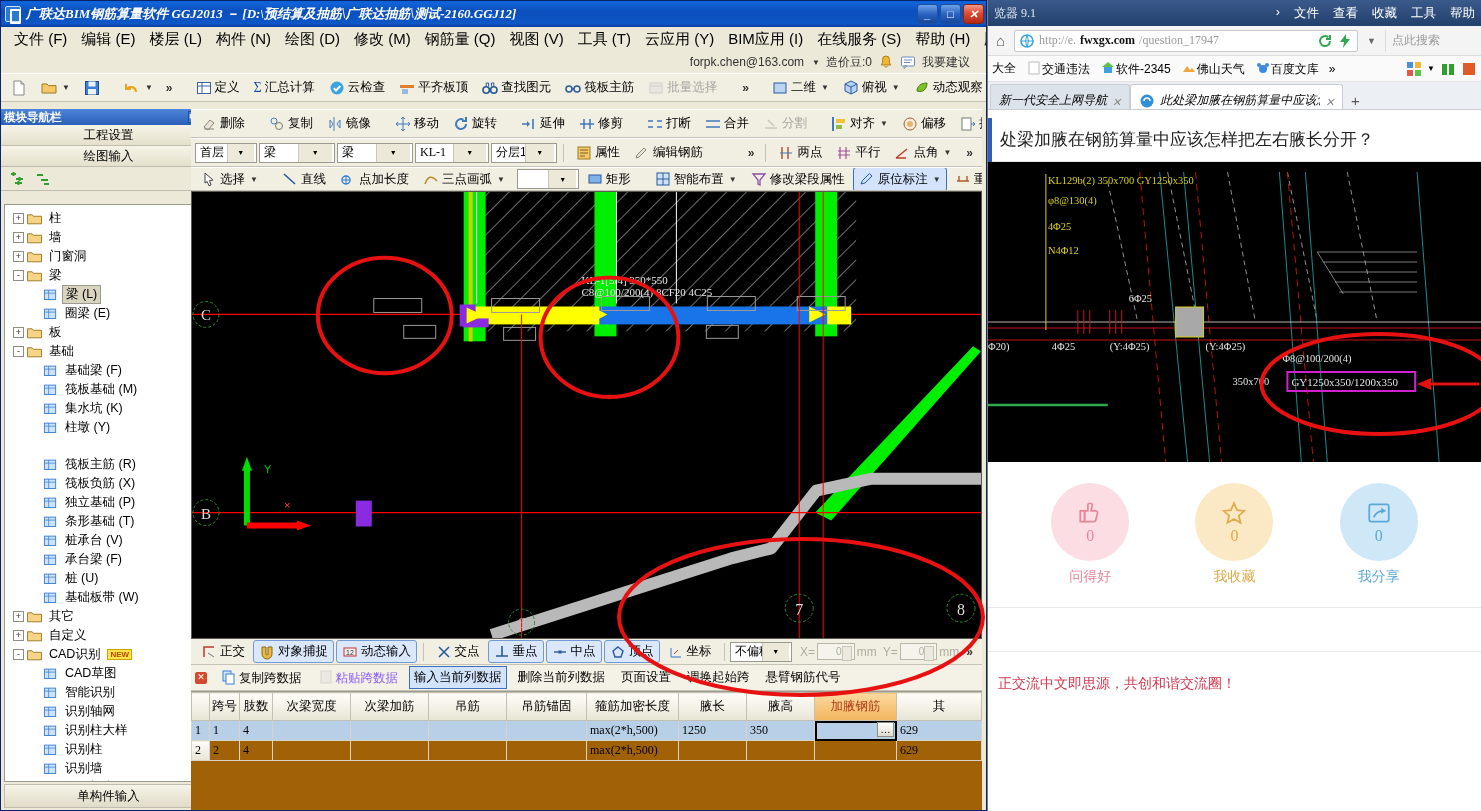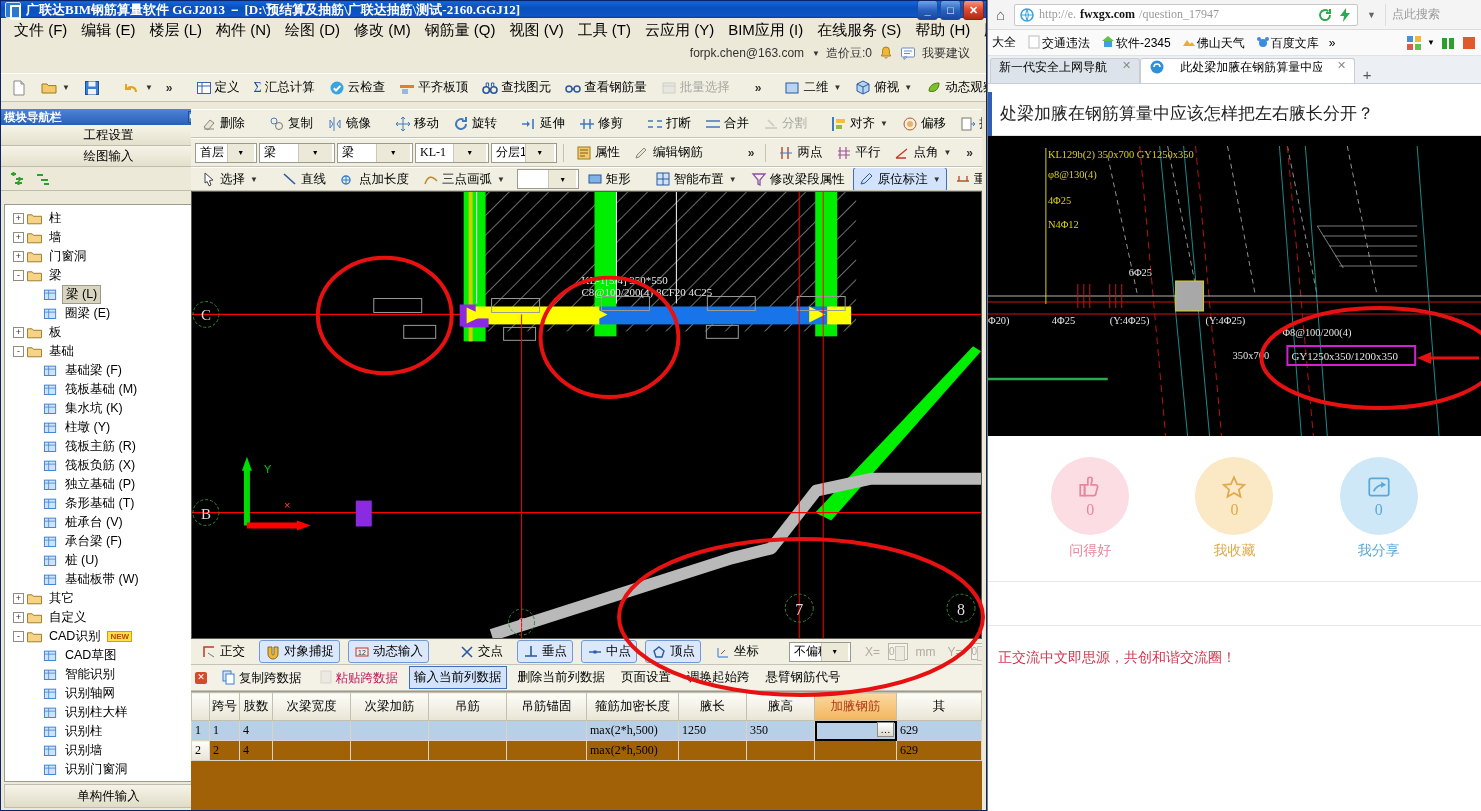--- a/index.html
+++ b/index.html
@@ -10,23 +10,23 @@
     background: #d4d0c8;
     color: #000;
   }
   #root { position:relative; width:1481px; height:811px; }
 
   
   #ggj { position:absolute; left:0; top:0; width:987px; height:811px;
          background:#ece9d8; border:1px solid #0a246a; overflow:hidden; }
 
   .titlebar {
-    height:17px;
+    height:26px;
     background: linear-gradient(to bottom,#0a5fd4 0%, #1263d8 8%, #0a4fbb 40%, #0e57c8 88%, #073a9b 100%);
-    display:flex; align-items:center; padding:0 2px 0 4px; color:#fff;
+    display:flex; align-items:center; padding:0 2px 0 4px; color:#fff;font-style:italic;
   }
   .titlebar .tb-ico { width:16px;height:16px;background:#2a7ad0;border:1px solid #cfe2ff;
       border-radius:2px; margin-right:5px; position:relative; flex:0 0 auto;}
   .titlebar .tb-ico:after{content:"";position:absolute;left:4px;top:2px;width:7px;height:11px;
       border:2px solid #fff;border-radius:1px;}
   .titlebar .tb-title { font-size:13px; font-weight:bold; font-family:"Liberation Serif", serif;
       white-space:nowrap; letter-spacing:0px; }
   .titlebar .tb-spacer{ flex:1; }
   .winbtns{display:flex;gap:2px;}
   .winbtn{width:21px;height:20px;border:1px solid #1c4f9e;border-radius:3px;
@@ -90,38 +90,38 @@
       background:linear-gradient(to right,#fff,#cfd8ea);border:1px solid #7f9bc8;}
   .scrollv .ar{position:absolute;left:1px;right:1px;height:15px;
       background:linear-gradient(to bottom,#fff,#cfd8ea);border:1px solid #7f9bc8;
       font-size:8px;text-align:center;line-height:13px;color:#26428b;}
 
   
   #cadwrap{position:absolute;left:190px;top:108px;right:4px;bottom:0;}
   #canvas{position:absolute;left:0;right:0;top:82px;height:448px;background:#000;
       border:1px solid #5a5a52;overflow:hidden;}
   .statusrow{position:absolute;left:0;right:0;top:530px;height:26px;background:#f1efe2;
-      border-bottom:1px solid #c6c3b6;display:flex;align-items:center;padding:0 4px;gap:8px;
+      border-bottom:1px solid #c6c3b6;display:flex;align-items:center;padding:0 4px;gap:2px;
       white-space:nowrap;overflow:hidden;}
   .sbtn{display:flex;align-items:center;gap:3px;padding:2px 5px;border:1px solid transparent;
       border-radius:3px;font-size:12.5px;}
   .sbtn.on{border-color:#6f9ad6;background:#dbe8fb;}
   .numbox{width:62px;height:17px;border:1px solid #b9b6a8;background:#f4f3ec;display:flex;
       align-items:center;justify-content:flex-end;padding-right:12px;font-size:10px;color:#b0ada0;
       position:relative;}
   .numbox:after{content:"";position:absolute;right:2px;top:2px;width:8px;height:13px;
       border:1px solid #c9c6b8;background:#eceade;}
   .tblbar{position:absolute;left:0;right:0;top:556px;height:26px;background:#f4f2e6;
       border-bottom:1px solid #c6c3b6;display:flex;align-items:center;padding:0 4px;gap:6px;
       font-size:12.5px;white-space:nowrap;}
   .tb-close{width:12px;height:12px;background:#d34a2c;color:#fff;font-size:9px;line-height:11px;
       text-align:center;border-radius:2px;margin-right:3px;}
   .tb-item{padding:2px 4px;border:1px solid transparent;}
   .tb-item.act{border-color:#3c6fbe;background:#d2e3fb;}
-  .tb-item.dis{color:#be185d;}
+  .tb-item.dis{color:#8b5cf6;}
 
   #gridtable{position:absolute;left:0;right:0;top:582px;bottom:0;background:#a16207;
       border-top:1px solid #9a9a8f;overflow:hidden;}
   table.grid{border-collapse:collapse;width:100%;font-size:12px;table-layout:fixed;}
   table.grid th{height:28px;background:linear-gradient(to bottom,#fefdf8,#e8e5d6);
       border:1px solid #c3c0b2;font-weight:normal;font-size:12.5px;}
   table.grid th.hot{background:linear-gradient(to bottom,#fbd9a0,#f3b55e);color:#b03a18;}
   table.grid td{height:20px;border:1px solid #d8d5c8;padding:0 3px;
       font-family:"Liberation Serif", serif;font-size:12px;}
   table.grid tr.selrow td{background:#b8cfe8;}
@@ -146,23 +146,23 @@
       display:flex;align-items:center;padding:0 4px;gap:4px;font-size:12px;
       font-family:"Liberation Serif", serif;}
   .urlbox .u-dim{color:#9a9a9a;}
   .urlbox .u-bold{color:#111;font-weight:bold;}
   .srch{width:92px;height:22px;display:flex;align-items:center;padding-left:6px;
       color:#9a9a9a;font-size:12px;border-left:1px solid #ddd;}
   .brbm{height:26px;background:#fafafa;border-bottom:1px solid #e2e2e2;display:flex;
       align-items:center;gap:10px;padding:0 4px;font-size:12px;white-space:nowrap;overflow:hidden;}
   .brtabs{height:28px;background:#eceff3;display:flex;align-items:flex-end;padding-left:2px;
       border-bottom:1px solid #c9cdd4;}
-  .brtab{height:25px;display:flex;align-items:flex-start;gap:15px;padding:0 8px;font-size:12px;
+  .brtab{height:25px;display:flex;align-items:flex-end;gap:5px;padding:0 8px;font-size:12px;
       background:#dde3ea;border:1px solid #c9cdd4;border-bottom:none;border-radius:3px 3px 0 0;
-      max-width:215px;}
+      max-width:215px;font-style:italic;}
   .brtab.active{background:#fff;}
   .brtab .x{color:#888;font-size:11px;}
   .brnew{width:24px;text-align:center;font-size:15px;color:#555;}
   .qtitle{padding:18px 10px 10px 12px;font-size:17px;color:#222;}
   .qmeta{padding:4px 12px 12px;font-size:12.5px;color:#5a8fd0;}
   .qdivider{height:1px;background:#e4e4e4;}
   #brimg{height:300px;background:#000;position:relative;overflow:hidden;}
   .reactions{height:145px;display:flex;align-items:center;justify-content:space-around;
       padding:0 30px;background:#fff;}
   .react{display:flex;flex-direction:column;align-items:center;gap:7px;}
@@ -296,21 +296,21 @@
         <path d="M4.2 6.8V3h2.4v3.5M11.8 6.8V3H9.4v3.5" stroke="#2a5a9e" fill="none"></path>
       </svg>
           <span>查找图元</span>
     </div>
     <div class="tbtn">
       <svg class="ico" viewBox="0 0 16 16">
         <circle cx="4" cy="9" r="3" fill="none" stroke="#2a5a9e" stroke-width="1.5"></circle>
         <circle cx="12" cy="9" r="3" fill="none" stroke="#2a5a9e" stroke-width="1.5"></circle>
         <path d="M7 9h2" stroke="#2a5a9e" stroke-width="1.5"></path>
       </svg>
-          <span>查看钢筋量</span>
+          <span>筏板主筋</span>
     </div>
     <div class="tbtn dis">
       <svg class="ico" viewBox="0 0 16 16" opacity=".45">
         <rect x="2" y="3" width="12" height="10" fill="#ddd" stroke="#aaa"></rect>
             <path d="M2 6h12" stroke="#aaa"></path>
       </svg>
           <span>批量选择</span>
     </div>
     <div class="chev" style="margin-left:12px">»</div>
     <div class="sep"></div>
@@ -441,21 +441,21 @@
               <span class="lbl">集水坑 (K)</span>
             </div>
             <div class="tnode" style="padding-left: 20px;">
               <span class="nob"></span>
               <svg class="folder" viewBox="0 0 16 12">
                 <rect x="1.5" y="0.8" width="12" height="10" fill="#cfe2f8" stroke="#3a7fd5"></rect>
                 <path d="M1.5 4h12M6 0.8v10" stroke="#3a7fd5" stroke-width="0.8"></path>
               </svg>
               <span class="lbl">柱墩 (Y)</span>
             </div>
-            <div class="tnode" style="padding-left: 20px;">
+            <div class="tnode" style="padding-left: 20px; margin-top: 18px;">
               <span class="nob"></span>
               <svg class="folder" viewBox="0 0 16 12">
                 <rect x="1.5" y="0.8" width="12" height="10" fill="#cfe2f8" stroke="#3a7fd5"></rect>
                 <path d="M1.5 4h12M6 0.8v10" stroke="#3a7fd5" stroke-width="0.8"></path>
               </svg>
               <span class="lbl">筏板主筋 (R)</span>
             </div>
             <div class="tnode" style="padding-left: 20px;">
               <span class="nob"></span>
               <svg class="folder" viewBox="0 0 16 12">
@@ -1070,20 +1070,33 @@
     </div>
 
     <svg style="position:absolute;left:425px;top:38px;width:370px;height:560px;pointer-events:none" viewBox="0 0 370 560">
       <ellipse cx="185" cy="470" rx="182" ry="78" fill="none" stroke="#e81111" stroke-width="4"></ellipse>
     </svg>
   </div>
 </div>
 
 <div id="browser">
 
+  <div class="brtop">
+    <div class="brtop-inner">
+      <span style="font-family:'Liberation Serif',serif">览器 9.1</span>
+      <div class="brmenu">
+        <span>›</span>
+        <span>文件</span>
+        <span>查看</span>
+        <span>收藏</span>
+        <span>工具</span>
+        <span>帮助</span>
+      </div>
+    </div>
+  </div>
 
   <div class="braddr">
     <span style="font-size:15px;color:#555;padding:0 4px">⌂</span>
     <div class="urlbox">
       <svg class="ico" viewBox="0 0 16 16">
         <circle cx="8" cy="8" r="6" fill="none" stroke="#39a4e0" stroke-width="1.6"></circle>
         <path d="M2 8h12M8 2q3 6 0 12M8 2q-3 6 0 12" fill="none" stroke="#39a4e0"></path>
       </svg>
       <span class="u-dim">http://e.</span>
           <span class="u-bold">fwxgx.com</span>

